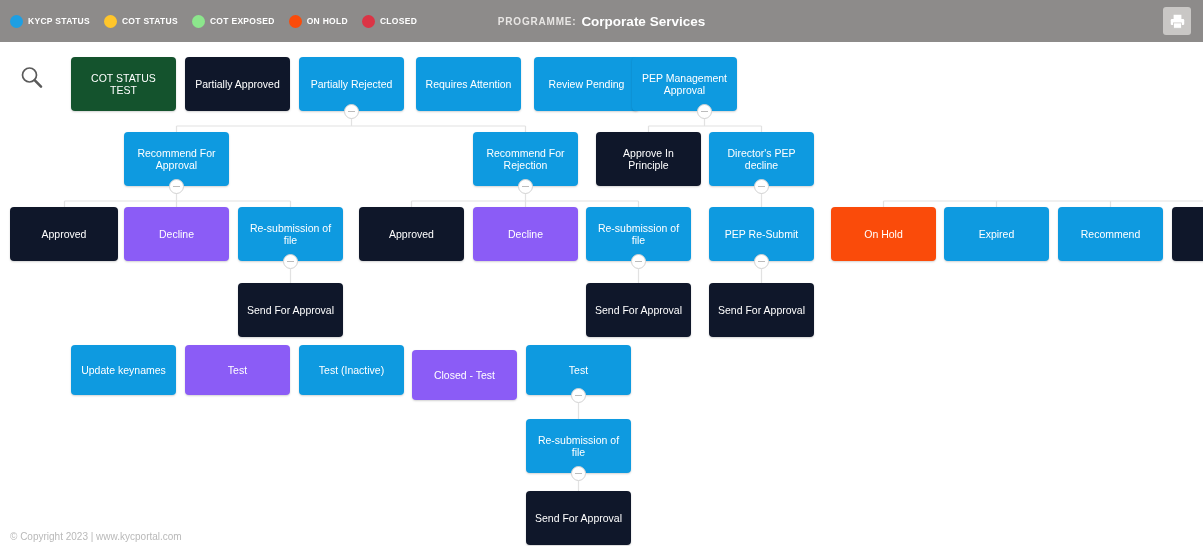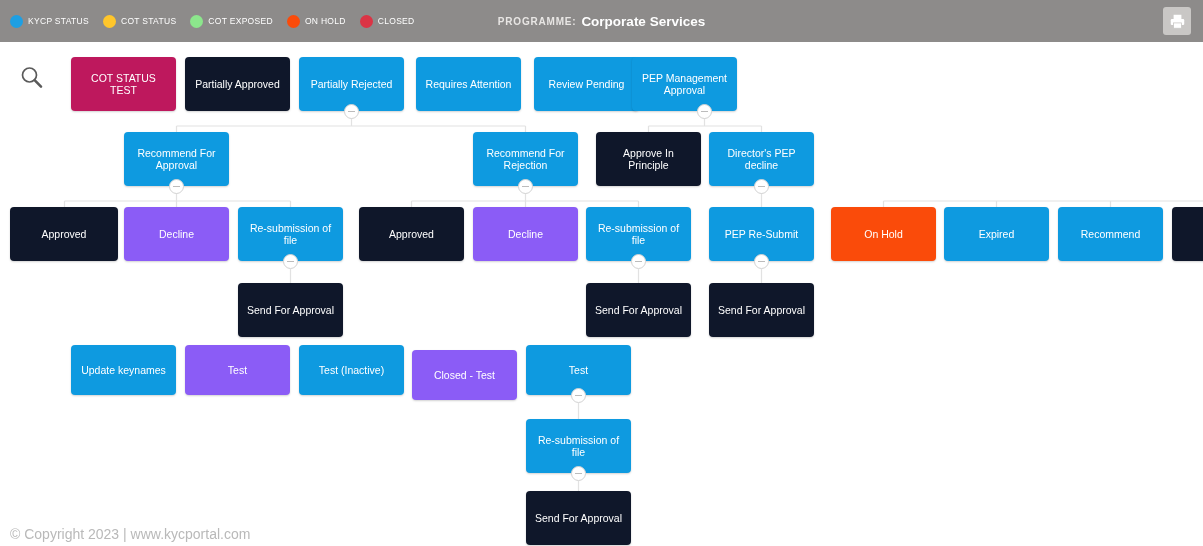--- a/index.html
+++ b/index.html
@@ -23,21 +23,21 @@
   #legend {
     position: absolute; left: 10px; top: 0; height: 42px;
     display: flex; align-items: center; gap: 14px;
   }
   .legend-item { display: flex; align-items: center; gap: 5px; }
   .legend-dot {
     width: 13px; height: 13px; border-radius: 50%;
     display: block; flex: 0 0 auto;
   }
   .legend-label {
-    font-size: 8.5px; font-weight: normal; color: #ffffff;
+    font-size: 8.5px; font-weight: bold; color: #ffffff;
     letter-spacing: 0.3px; white-space: nowrap;
   }
   #programme {
     position: absolute; left: 0; top: 0; width: 1203px; height: 42px;
     display: flex; align-items: center; justify-content: center;
     pointer-events: none;
   }
   #programme .pg-label {
     font-size: 10px; font-weight: bold; color: #e8e6e4;
     letter-spacing: 0.8px; margin-right: 5px;
@@ -76,42 +76,42 @@
     text-align: center;
     color: #ffffff;
     font-size: 10.5px;
     line-height: 12.5px;
     padding: 2px 6px;
     box-shadow: 0 1px 2px rgba(0,0,0,0.18);
   }
   .node.blue   { background: #0e9ae0; }
   .node.green  { background: #0f172a; }
   .node.red    { background: #8b5cf6; }
-  .node.yellow { background: #be185d; }
+  .node.yellow { background: #14532d; }
   .node.orange { background: #fa4b0a; }
 
   
   .toggle {
     position: absolute;
     width: 15px; height: 15px;
     border-radius: 50%;
     background: #ffffff;
     border: 1px solid #d2d2d2;
     box-sizing: border-box;
   }
   .toggle::after {
     content: "";
     position: absolute; left: 3px; top: 6px;
     width: 7px; height: 1px; background: #bcbcbc;
   }
 
   
   #footer {
     position: absolute; left: 10px; bottom: 4px;
-    font-size: 14px; color: #b9b9b9; text-align: right;
+    font-size: 10px; color: #b9b9b9; text-align: right;
   }
 </style>
 </head>
 <body>
 
 <div id="header">
   <div id="legend">
       <div class="legend-item">
         <span class="legend-dot" style="background: rgb(30, 159, 227);"></span>
         <span class="legend-label">KYCP STATUS</span>

